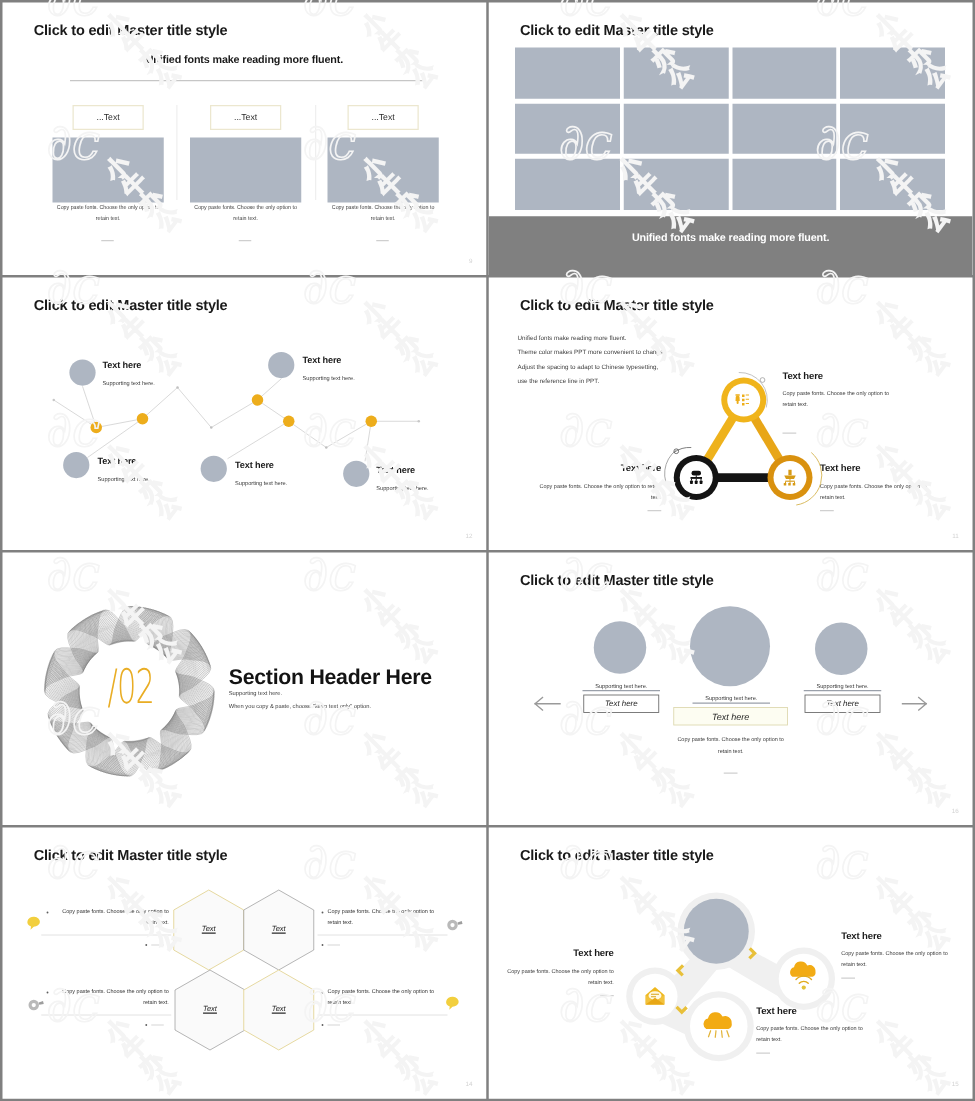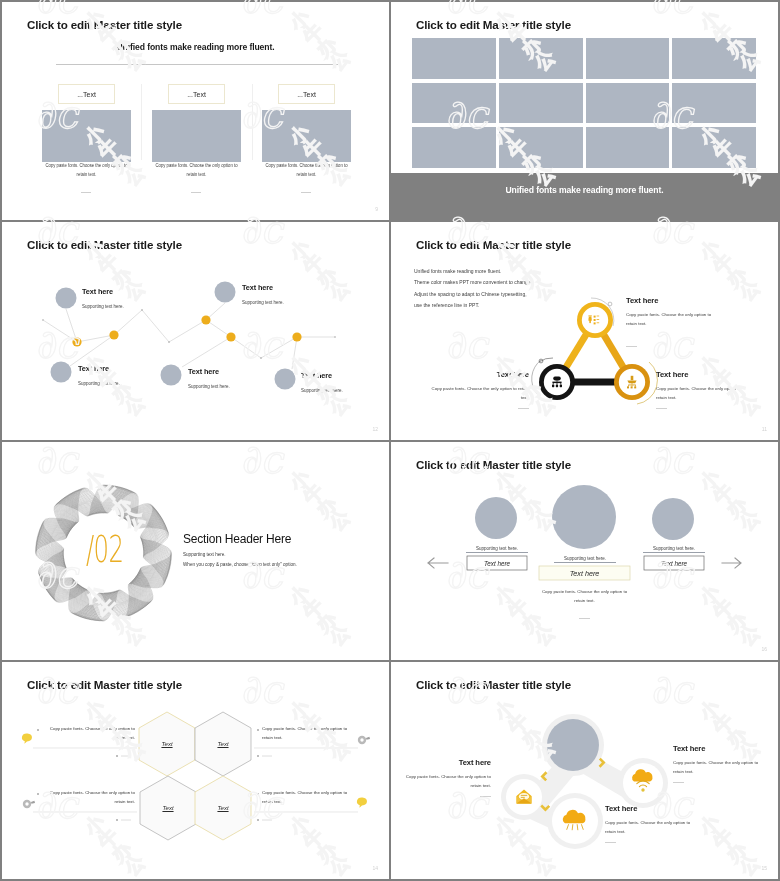--- a/index.html
+++ b/index.html
@@ -62,21 +62,21 @@
   #s4 .intro{position:absolute;left:23px;top:44px;font-size:5px;color:#3d3d3d;line-height:2.25;}
   .itemh{position:absolute;font-weight:bold;font-size:7.6px;color:#1a1a1a;white-space:nowrap;letter-spacing:-0.1px;}
   .itemb{position:absolute;font-size:4.4px;color:#3d3d3d;line-height:2.1;}
   .minidash{position:absolute;width:11px;height:1px;background:#d0d0d0;}
 
   
   #s5 .svgwrap{position:absolute;left:0;top:0;width:387px;height:218px;}
   #s5 .bignum{position:absolute;left:84px;top:88px;font-size:38px;color:#e9ad24;
      font-family:"DejaVu Sans",sans-serif;font-weight:200;font-stretch:condensed;
      letter-spacing:-1px;line-height:1;transform:scaleX(0.64);transform-origin:left top;}
-  #s5 .sectitle{position:absolute;left:181px;top:90px;font-weight:normal;font-size:12px;
+  #s5 .sectitle{position:absolute;left:181px;top:90px;font-weight:bold;font-size:17px;
      color:#131313;letter-spacing:-0.2px;white-space:nowrap;}
   #s5 .secsub{position:absolute;left:181px;font-size:4.6px;color:#3a3a3a;white-space:nowrap;}
 
   
   #s6 .svgwrap{position:absolute;left:0;top:0;width:387px;height:218px;}
   #s6 .supp{position:absolute;font-size:4.5px;color:#3a3a3a;text-align:center;
      border-bottom:0.6px solid #9aa0aa;padding-bottom:0.5px;}
   #s6 .tbox{position:absolute;box-sizing:border-box;display:flex;align-items:center;
      justify-content:center;font-style:italic;font-size:6.3px;color:#1f1f1f;}
   #s6 .cpy{position:absolute;text-align:center;font-size:4.4px;color:#3d3d3d;line-height:2.0;}

